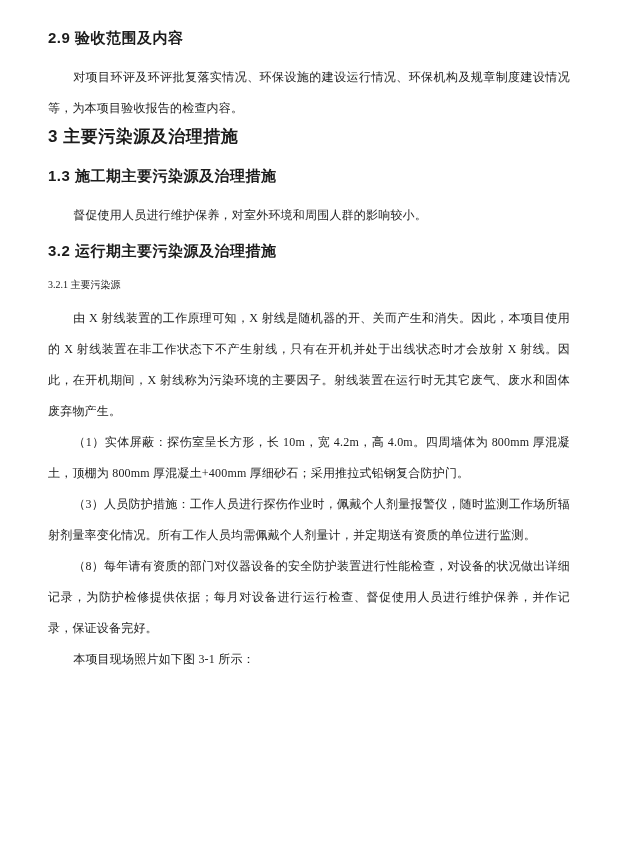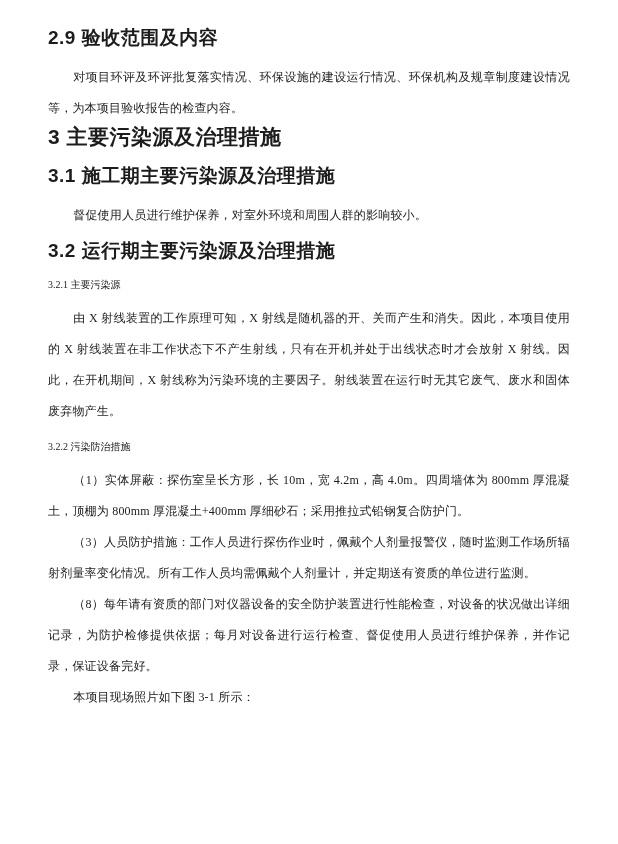--- a/index.html
+++ b/index.html
@@ -14,29 +14,29 @@
     box-sizing: border-box;
     padding: 26px 48px 16px 48px;
     background: #ffffff;
     color: #1c1c1c;
     font-family: "Liberation Serif", "DejaVu Serif", serif;
     overflow: hidden;
   }
   .h1 {
     font-family: "Liberation Sans", "DejaVu Sans", sans-serif;
     font-weight: 700;
-    font-size: 21px;
+    font-size: 17px;
     line-height: 26px;
     margin: 0 0 14px 0;
     letter-spacing: 0.5px;
   }
   .h2 {
     font-family: "Liberation Sans", "DejaVu Sans", sans-serif;
     font-weight: 700;
-    font-size: 19px;
+    font-size: 15px;
     line-height: 24px;
     margin: 8px 0 12px 0;
     letter-spacing: 0.5px;
   }
   .h2.first {
     margin-top: 0;
   }
   .h3 {
     font-size: 10px;
     font-weight: 400;
@@ -59,31 +59,30 @@
 <body>
 
 <div class="page">
 
   <h2 class="h2 first">2.9 验收范围及内容</h2>
 
   <p class="body-p lead">对项目环评及环评批复落实情况、环保设施的建设运行情况、环保机构及规章制度建设情况等，为本项目验收报告的检查内容。</p>
 
   <h1 class="h1">3 主要污染源及治理措施</h1>
 
-  <h2 class="h2">3.1 施工期主要污染源及治理措施</h2>
+  <h2 class="h2">1.3 施工期主要污染源及治理措施</h2>
 
   <p class="body-p">督促使用人员进行维护保养，对室外环境和周围人群的影响较小。</p>
 
   <h2 class="h2">3.2 运行期主要污染源及治理措施</h2>
 
   <h3 class="h3">3.2.1 主要污染源</h3>
 
   <p class="body-p">由 X 射线装置的工作原理可知，X 射线是随机器的开、关而产生和消失。因此，本项目使用的 X 射线装置在非工作状态下不产生射线，只有在开机并处于出线状态时才会放射 X 射线。因此，在开机期间，X 射线称为污染环境的主要因子。射线装置在运行时无其它废气、废水和固体废弃物产生。</p>
 
-  <h3 class="h3">3.2.2 污染防治措施</h3>
 
   <p class="body-p">（1）实体屏蔽：探伤室呈长方形，长 10m，宽 4.2m，高 4.0m。四周墙体为 800mm 厚混凝土，顶棚为 800mm 厚混凝土+400mm 厚细砂石；采用推拉式铅钢复合防护门。</p>
 
 
   <p class="body-p">（3）人员防护措施：工作人员进行探伤作业时，佩戴个人剂量报警仪，随时监测工作场所辐射剂量率变化情况。所有工作人员均需佩戴个人剂量计，并定期送有资质的单位进行监测。</p>
 
   <p class="body-p">（8）每年请有资质的部门对仪器设备的安全防护装置进行性能检查，对设备的状况做出详细记录，为防护检修提供依据；每月对设备进行运行检查、督促使用人员进行维护保养，并作记录，保证设备完好。</p>
 
   <p class="body-p">本项目现场照片如下图 3-1 所示：</p>
 

